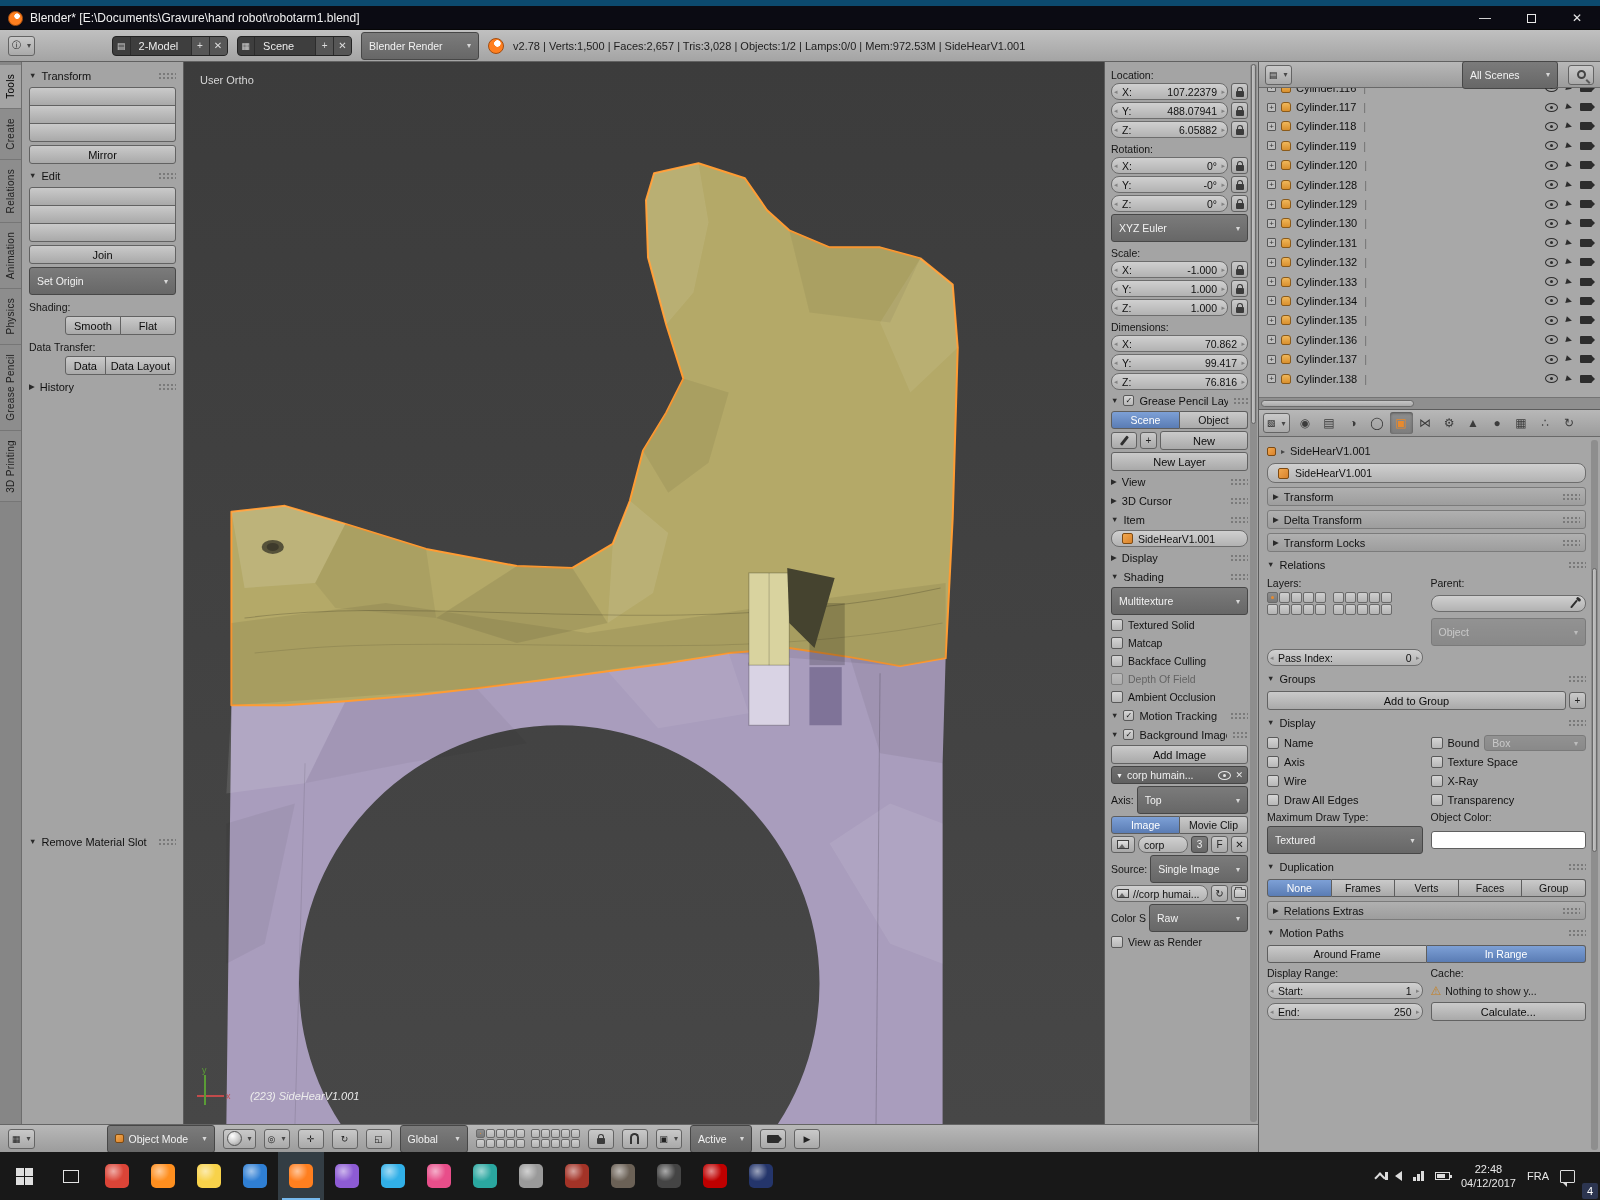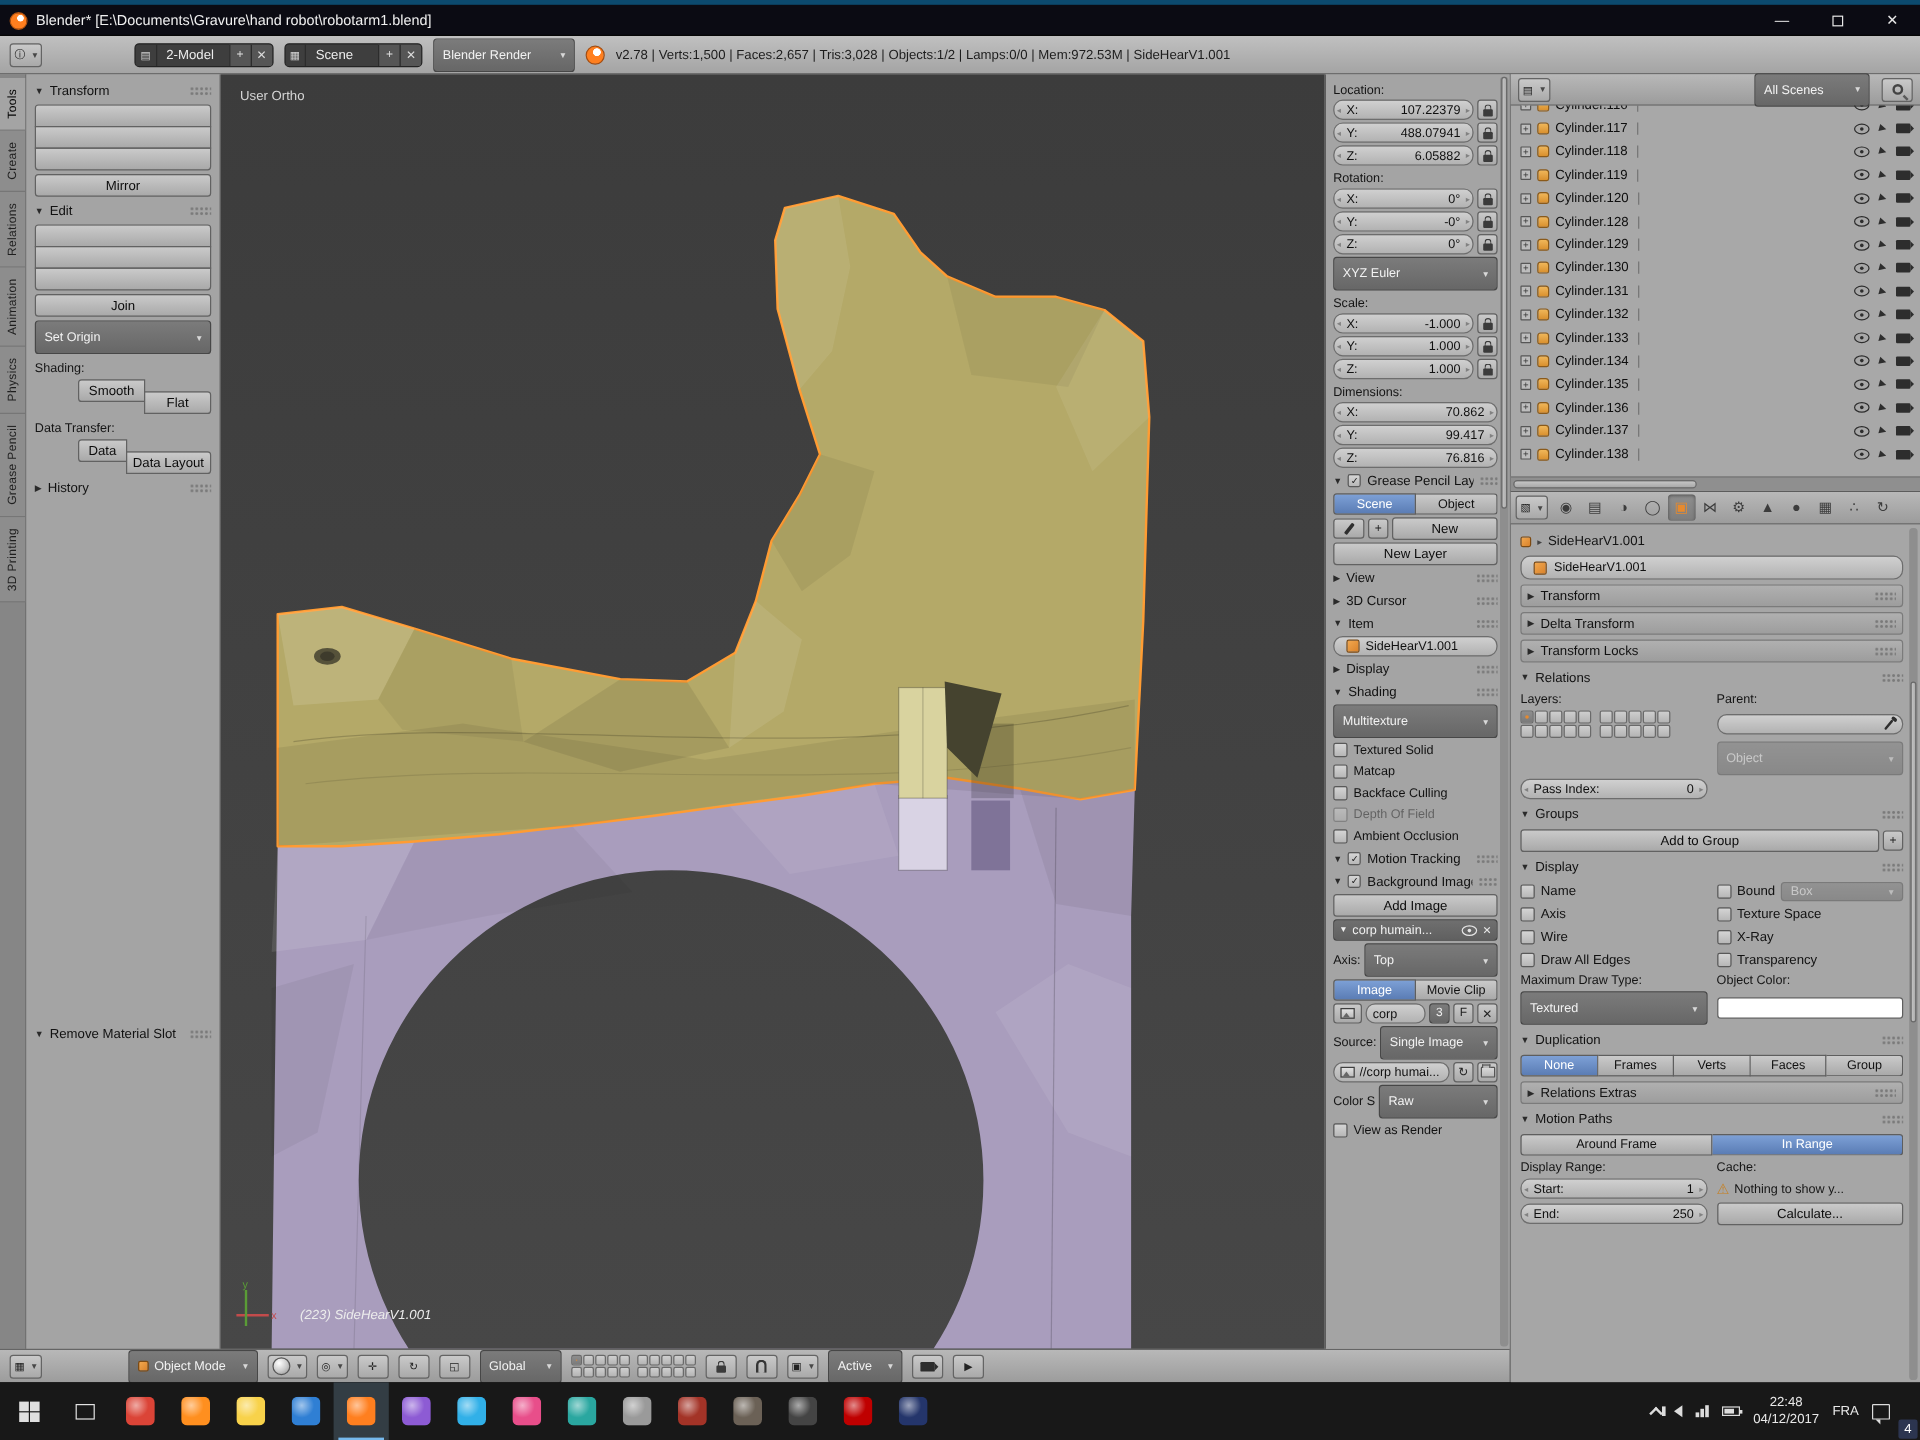--- a/index.html
+++ b/index.html
@@ -1,20 +1,20 @@
 <!DOCTYPE html>
 <html><head>
 <meta charset="utf-8">
 <style>
   * { box-sizing:border-box; margin:0; padding:0; cursor:default; user-select:none; }
   html,body { width:1600px; height:1200px; overflow:hidden; }
   body { position:relative; font-family:"Liberation Sans",sans-serif; font-size:11px; background:#000; }
 
   
-  #titlebar { position:absolute; top:0; left:0; right:0; height:30px; background:#0b0b13; border-top:4px solid #0c4a6e;
+  #titlebar { position:absolute; top:0; left:0; right:0; height:30px; background:#0b0b13; border-top:6px solid #0c4a6e;
     display:flex; align-items:center; padding-left:8px; color:#fff; }
   .tb-appicon { width:15px; height:15px; border-radius:50%; background:radial-gradient(circle at 62% 32%, #fff 0 2.5px, #ff7f1f 3px 100%); border:1px solid #b35410; }
   .tb-title { margin-left:7px; font-size:12px; color:#f0f0f0; }
   .tb-btns { margin-left:auto; display:flex; height:100%; }
   .tb-btn { width:46px; height:100%; display:flex; align-items:center; justify-content:center; color:#e8e8e8; font-size:12px; }
   .tb-sq { width:9px; height:9px; border:1px solid #e8e8e8; display:inline-block; }
 
   
   #blender { position:absolute; top:30px; left:0; right:0; bottom:48px; background:#9f9f9f; outline:1px solid #060606; display:flex; flex-direction:column; }
 
@@ -49,21 +49,21 @@
   .phead .tri { font-size:7.5px; color:#2a2a2a; }
   .grip { margin-left:auto; width:18px; height:8px; background-image:radial-gradient(circle, #7a7a7a 1px, transparent 1.3px); background-size:4px 4px; }
   .btn { height:19px; background:linear-gradient(#cacaca,#a9a9a9); border:1px solid #626262; border-radius:3px; display:flex; align-items:center; justify-content:center; color:#0c0c0c; font-size:11px; padding:0 5px; white-space:nowrap; }
   .stack { display:flex; flex-direction:column; }
   .stack > div { border-radius:0; margin-top:-1px; }
   .stack > div:first-of-type { border-radius:3px 3px 0 0; margin-top:0; }
   .stack > div:last-of-type { border-radius:0 0 3px 3px; }
   .pair { display:flex;padding-left:36px; }
   .pair > div { flex:1; border-radius:0; margin-left:-1px; }
   .pair > div:first-of-type { border-radius:3px 0 0 3px; margin-left:0; }
-  .pair > div:last-of-type { border-radius:0 3px 3px 0;margin-top:10px; }
+  .pair > div:last-of-type { border-radius:0 3px 3px 0; }
   .lbl { color:#151515; font-size:10.5px; padding-top:3px; }
 
   
   #viewport { flex:1; position:relative; background:linear-gradient(180deg,#3c3c3c,#474747); overflow:hidden; }
   #viewport svg.model { position:absolute; inset:0; width:100%; height:100%; }
   .vp-top-label { position:absolute; top:12px; left:16px; color:#d6d6d6; font-size:11px; }
   .vp-bottom-label { position:absolute; bottom:22px; left:66px; color:#ececec; font-size:11px;font-style:italic; }
   .vp-axis { position:absolute; bottom:14px; left:8px; }
 
   

